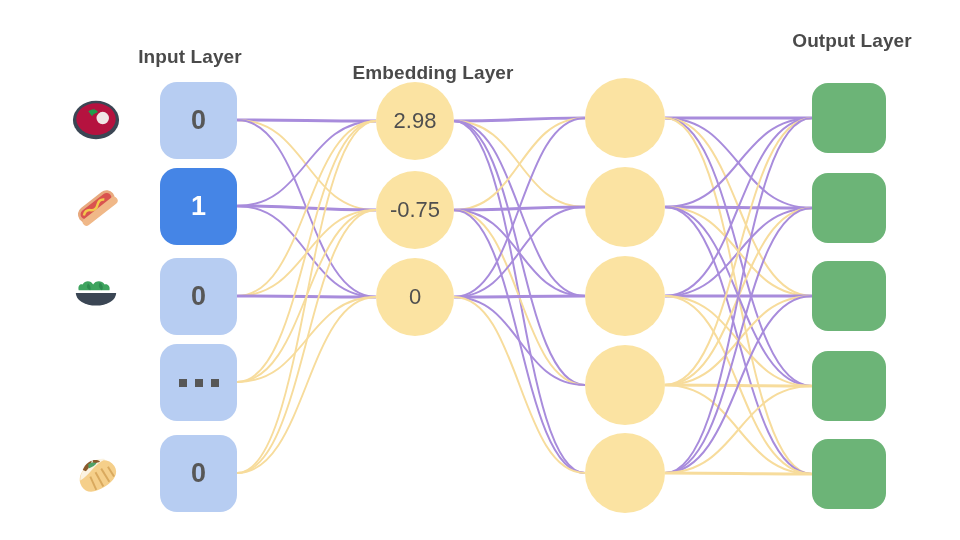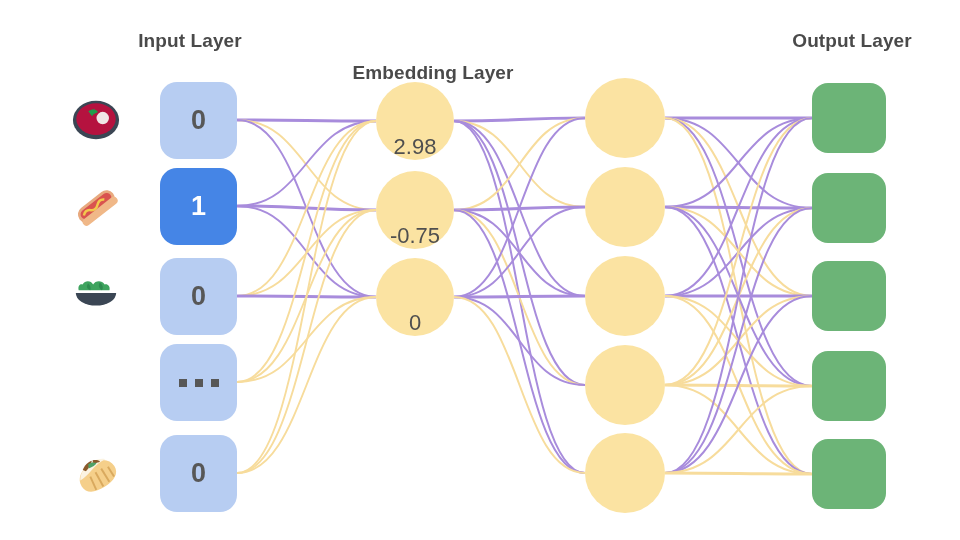--- a/index.html
+++ b/index.html
@@ -19,21 +19,21 @@
   
   .layer-title {
     position: absolute;
     font-size: 19px;
     font-weight: bold;
     color: #4a4a4a;
     letter-spacing: 0.1px;
     white-space: nowrap;
     text-align: center;
   }
-  #title-input    { left: 122px; top: 30px; width: 136px; }
+  #title-input    { left: 122px; top: 46px; width: 136px; }
   #title-embed    { left: 330px; top: 30px; width: 206px; margin-top: 32px; }
   #title-output   { left: 772px; top: 30px; width: 160px; text-align: center; }
 
   
   #edges {
     position: absolute;
     left: 0; top: 0;
     width: 960px; height: 540px;
     pointer-events: none;
   }
@@ -72,21 +72,21 @@
     width: 8px; height: 8px;
     background: #575757;
   }
 
   .embed-node {
     position: absolute;
     width: 78px; height: 78px;
     border-radius: 50%;
     background: #fbe3a2;
     display: flex;
-    align-items: flex-end;
+    align-items: center;
     justify-content: center;
     font-size: 22px;
     color: #4f4f4f;
   }
 
   .hidden-node {
     position: absolute;
     width: 80px; height: 80px;
     border-radius: 50%;
     background: #fbe3a2;

